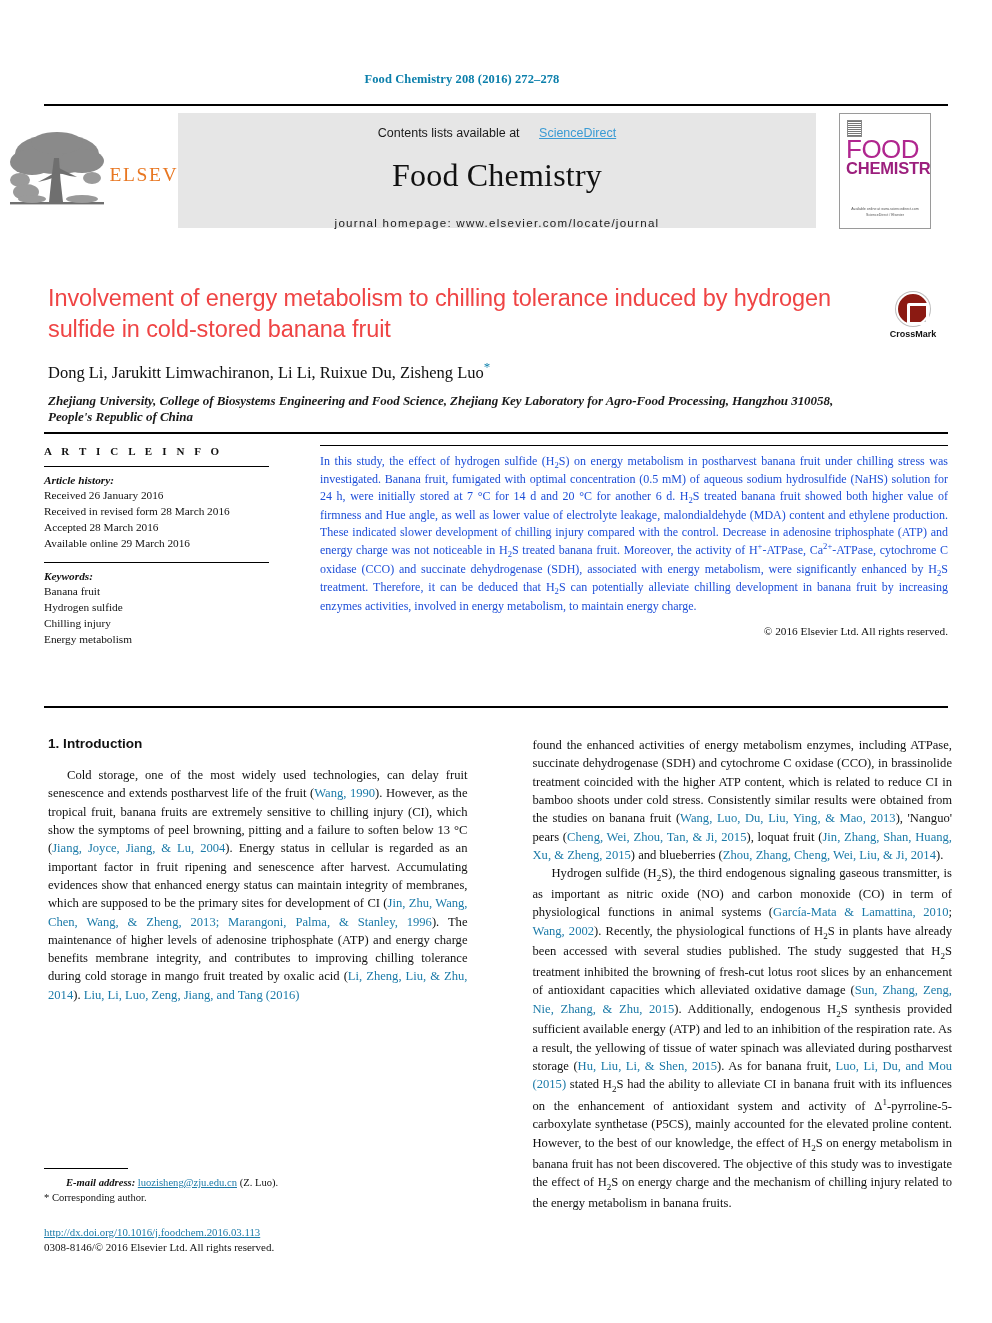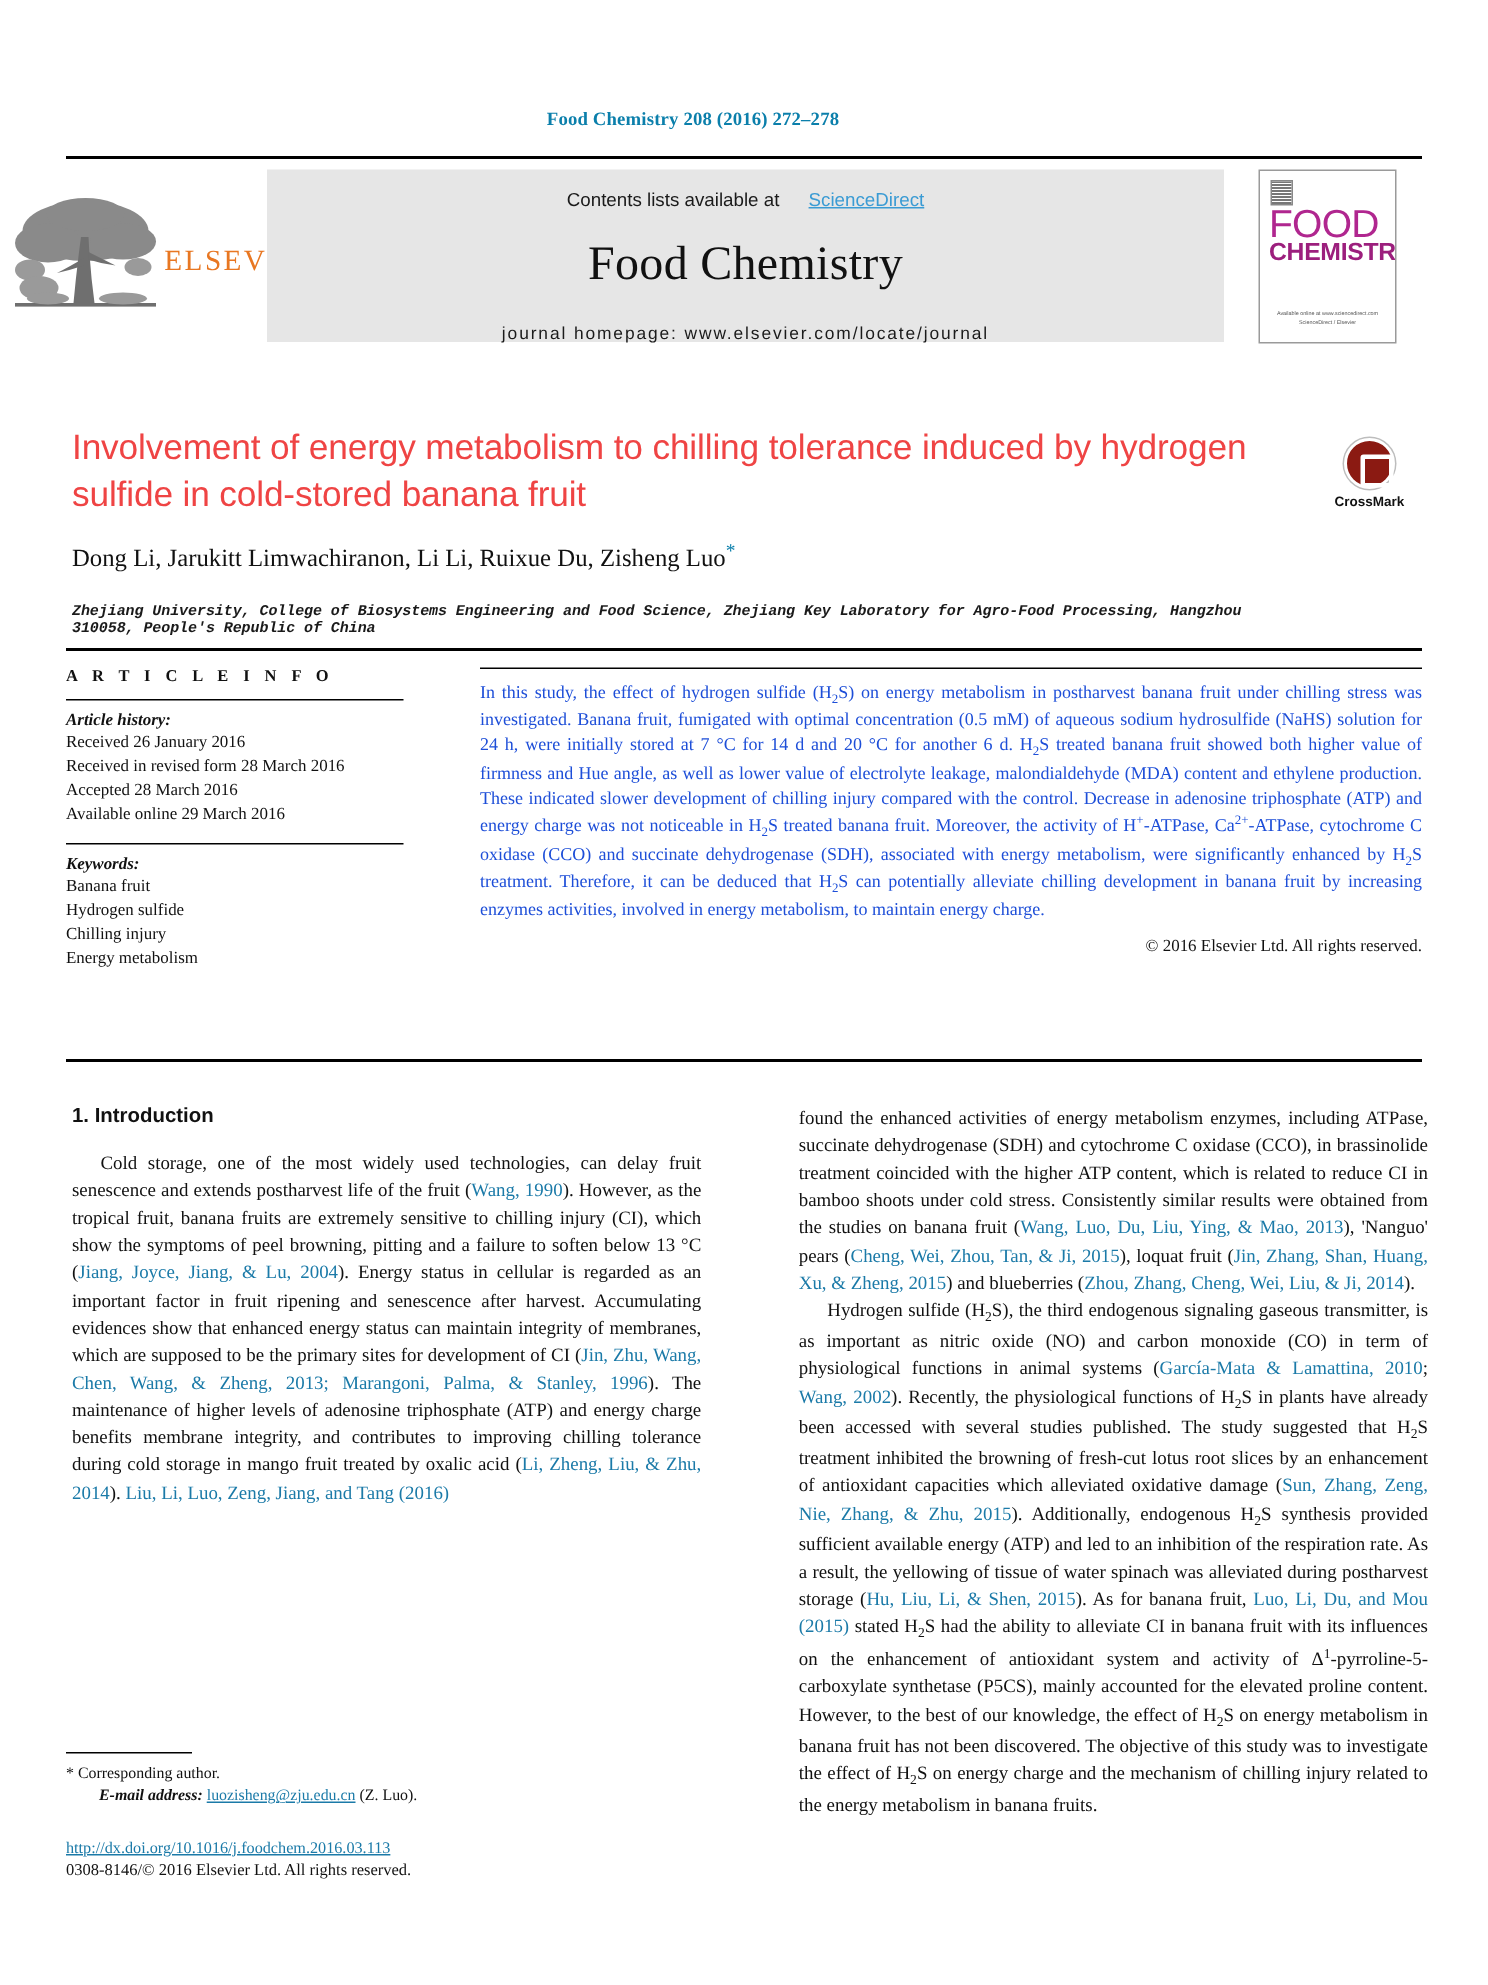--- a/index.html
+++ b/index.html
@@ -145,25 +145,25 @@
     letter-spacing: -.1px;
   }
   .authors {
     font-family: "Liberation Serif", serif;
     font-size: 16.5px;
     margin-top: 14px;
     color: #111;
   }
   .authors .star { color: #0b7fab; font-size: 13px; vertical-align: super; }
   .affiliation {
-    font-family: Liberation Mono, monospace;
+    font-family: Liberation Serif, serif;
     font-style: italic;
-    font-size: 10px;
-    font-weight: bold;
-    margin-top: 20px;
+    font-size: 13px;
+    font-weight: bold;
+    margin-top: 10px;
     color: #1a1a1a;
     letter-spacing: -.05px;
   }
 
   
   .crossmark {
     position: absolute; top: 292px; left: 877px;
     width: 72px; text-align: center;
   }
   .cm-circle {
@@ -409,29 +409,29 @@
       <p class="bp" id="p1">Cold storage, one of the most widely used technologies, can delay fruit senescence and extends postharvest life of the fruit (<span class="ref">Wang, 1990</span>). However, as the tropical fruit, banana fruits are extremely sensitive to chilling injury (CI), which show the symptoms of peel browning, pitting and a failure to soften below 13 °C (<span class="ref">Jiang, Joyce, Jiang, &amp; Lu, 2004</span>). Energy status in cellular is regarded as an important factor in fruit ripening and senescence after harvest. Accumulating evidences show that enhanced energy status can maintain integrity of membranes, which are supposed to be the primary sites for development of CI (<span class="ref">Jin, Zhu, Wang, Chen, Wang, &amp; Zheng, 2013; Marangoni, Palma, &amp; Stanley, 1996</span>). The maintenance of higher levels of adenosine triphosphate (ATP) and energy charge benefits membrane integrity, and contributes to improving chilling tolerance during cold storage in mango fruit treated by oxalic acid (<span class="ref">Li, Zheng, Liu, &amp; Zhu, 2014</span>). <span class="ref">Liu, Li, Luo, Zeng, Jiang, and Tang (2016)</span></p>
     </div>
     <div class="bcol">
       <p class="bp noind" id="p1b"> found the enhanced activities of energy metabolism enzymes, including ATPase, succinate dehydrogenase (SDH) and cytochrome C oxidase (CCO), in brassinolide treatment coincided with the higher ATP content, which is related to reduce CI in bamboo shoots under cold stress. Consistently similar results were obtained from the studies on banana fruit (<span class="ref">Wang, Luo, Du, Liu, Ying, &amp; Mao, 2013</span>), 'Nanguo' pears (<span class="ref">Cheng, Wei, Zhou, Tan, &amp; Ji, 2015</span>), loquat fruit (<span class="ref">Jin, Zhang, Shan, Huang, Xu, &amp; Zheng, 2015</span>) and blueberries (<span class="ref">Zhou, Zhang, Cheng, Wei, Liu, &amp; Ji, 2014</span>).</p>
       <p class="bp" id="p2">Hydrogen sulfide (H<sub>2</sub>S), the third endogenous signaling gaseous transmitter, is as important as nitric oxide (NO) and carbon monoxide (CO) in term of physiological functions in animal systems (<span class="ref">García-Mata &amp; Lamattina, 2010</span>; <span class="ref">Wang, 2002</span>). Recently, the physiological functions of H<sub>2</sub>S in plants have already been accessed with several studies published. The study suggested that H<sub>2</sub>S treatment inhibited the browning of fresh-cut lotus root slices by an enhancement of antioxidant capacities which alleviated oxidative damage (<span class="ref">Sun, Zhang, Zeng, Nie, Zhang, &amp; Zhu, 2015</span>). Additionally, endogenous H<sub>2</sub>S synthesis provided sufficient available energy (ATP) and led to an inhibition of the respiration rate. As a result, the yellowing of tissue of water spinach was alleviated during postharvest storage (<span class="ref">Hu, Liu, Li, &amp; Shen, 2015</span>). As for banana fruit, <span class="ref">Luo, Li, Du, and Mou (2015)</span> stated H<sub>2</sub>S had the ability to alleviate CI in banana fruit with its influences on the enhancement of antioxidant system and activity of Δ<sup>1</sup>-pyrroline-5-carboxylate synthetase (P5CS), mainly accounted for the elevated proline content. However, to the best of our knowledge, the effect of H<sub>2</sub>S on energy metabolism in banana fruit has not been discovered. The objective of this study was to investigate the effect of H<sub>2</sub>S on energy charge and the mechanism of chilling injury related to the energy metabolism in banana fruits.</p>
     </div>
   </div>
 
   <div class="footnote">
     <div class="fnrule"></div>
-    <div class="fn-line">
-      <span>*</span>
-      <span>Corresponding author.</span>
-    </div>
     <div class="fn-line" style="padding-left:22px;text-indent:0">
       <span class="em">E-mail address:</span>
       <a class="lnk" href="#">luozisheng@zju.edu.cn</a>
       <span>(Z. Luo).</span>
     </div>
+    <div class="fn-line">
+      <span>*</span>
+      <span>Corresponding author.</span>
+    </div>
   </div>
 
   <div class="doi-block">
     <a class="doi" href="#">http://dx.doi.org/10.1016/j.foodchem.2016.03.113</a>
     <div class="issn">
       <span>0308-8146/</span><span>© 2016 Elsevier Ltd. All rights reserved.</span>
     </div>
   </div>
 
 </div>

